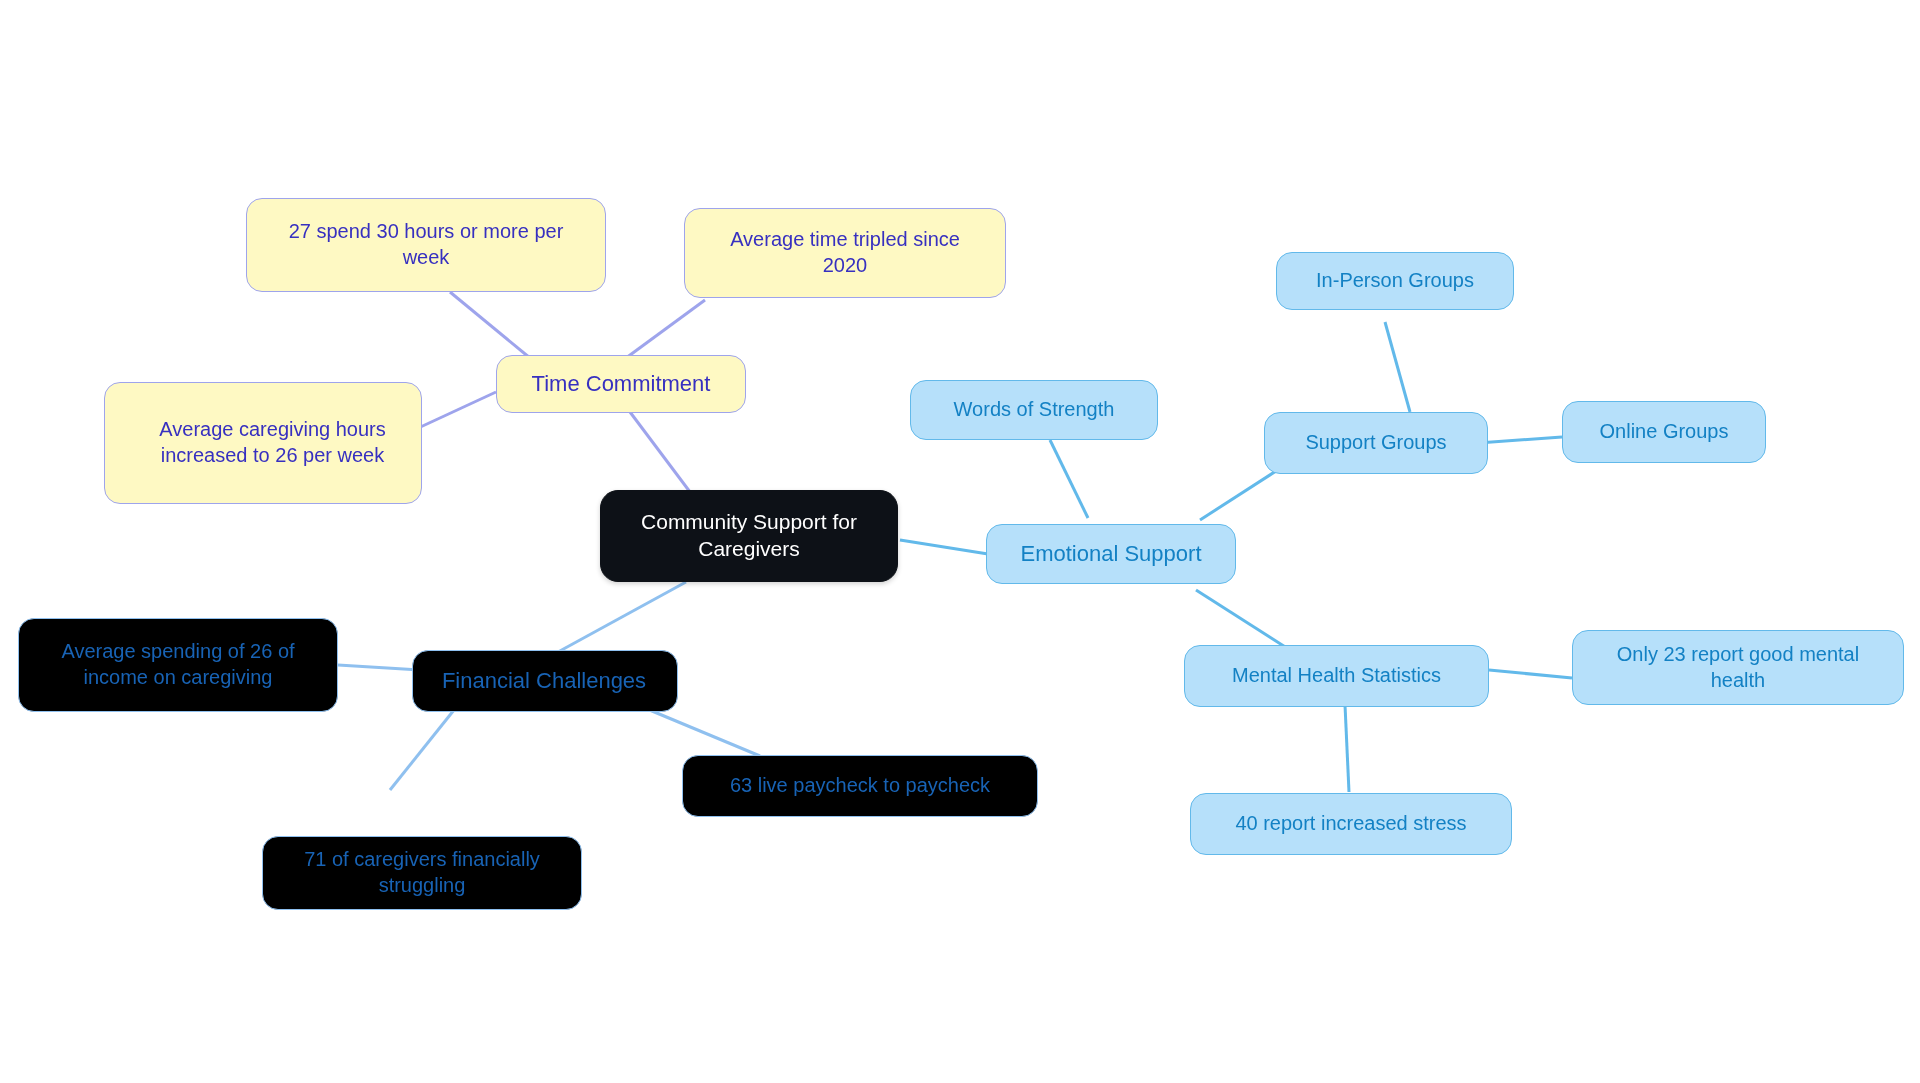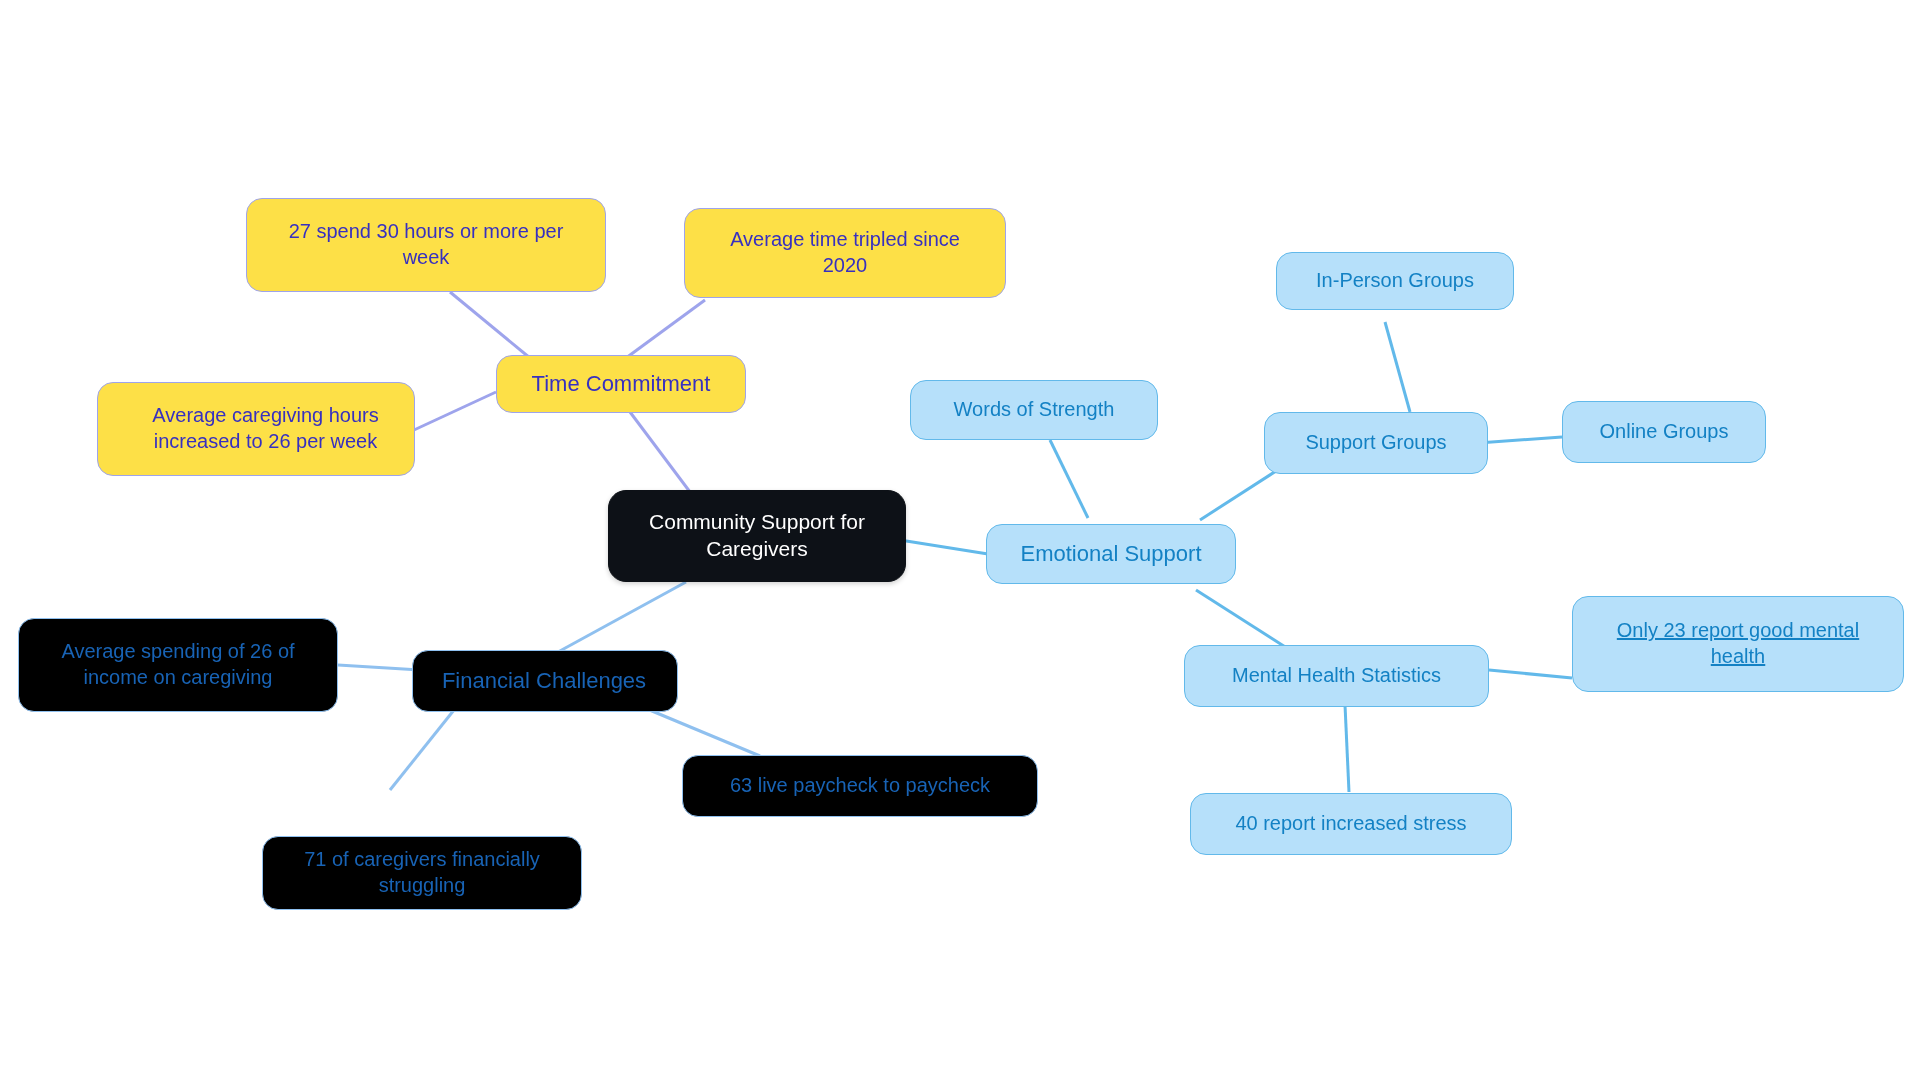--- a/index.html
+++ b/index.html
@@ -40,24 +40,23 @@
     padding: 6px 14px;
     white-space: pre-line;
   }
   .node.root {
     background: #0d1117;
     border-color: #0d1117;
     color: #ffffff;
     border-radius: 18px;
     font-size: 21px;
     box-shadow: 0 2px 5px rgba(0,0,0,0.18);
-    margin-left: 8px;
   }
   .node.purple {
-    background: #fde047;
+    background: #fef9c3;
     border-color: #9ea4ec;
     color: #3730c0;
     font-size: 20px;
   }
   .node.blue {
     background: #000000;
     border-color: #8fc0ef;
     color: #1863b5;
     font-size: 20px;
   }
@@ -115,21 +114,21 @@
   <div class="node purple" style="left:246px; top:198px; width:360px; height:94px;">
     <span>27 spend 30 hours or more per
 week</span>
   </div>
 
   <div class="node purple" style="left:684px; top:208px; width:322px; height:90px;">
     <span>Average time tripled since
 2020</span>
   </div>
 
-  <div class="node purple" style="left:97px; top:382px; width:318px; height:94px;padding-left:33px;">
+  <div class="node purple" style="left:104px; top:382px; width:318px; height:122px;padding-left:33px;">
     <span>Average caregiving hours
 increased to 26 per week</span>
   </div>
 
   <div class="node blue branch" style="left:412px; top:650px; width:266px; height:62px;padding-left:12px;">
     <span>Financial Challenges</span>
   </div>
 
   <div class="node blue" style="left:18px; top:618px; width:320px; height:94px;">
     <span>Average spending of 26 of
@@ -162,21 +161,21 @@
   </div>
 
   <div class="node cyan" style="left:1276px; top:252px; width:238px; height:58px;">
     <span>In-Person Groups</span>
   </div>
 
   <div class="node cyan" style="left:1562px; top:401px; width:204px; height:62px;">
     <span>Online Groups</span>
   </div>
 
-  <div class="node cyan" style="left:1572px; top:596px; width:332px; height:96px;text-decoration:underline;">
+  <div class="node cyan" style="left:1572px; top:630px; width:332px; height:75px;">
     <span>Only 23 report good mental
 health</span>
   </div>
 
   <div class="node cyan" style="left:1190px; top:793px; width:322px; height:62px;">
     <span>40 report increased stress</span>
   </div>
 
 </div>
 

